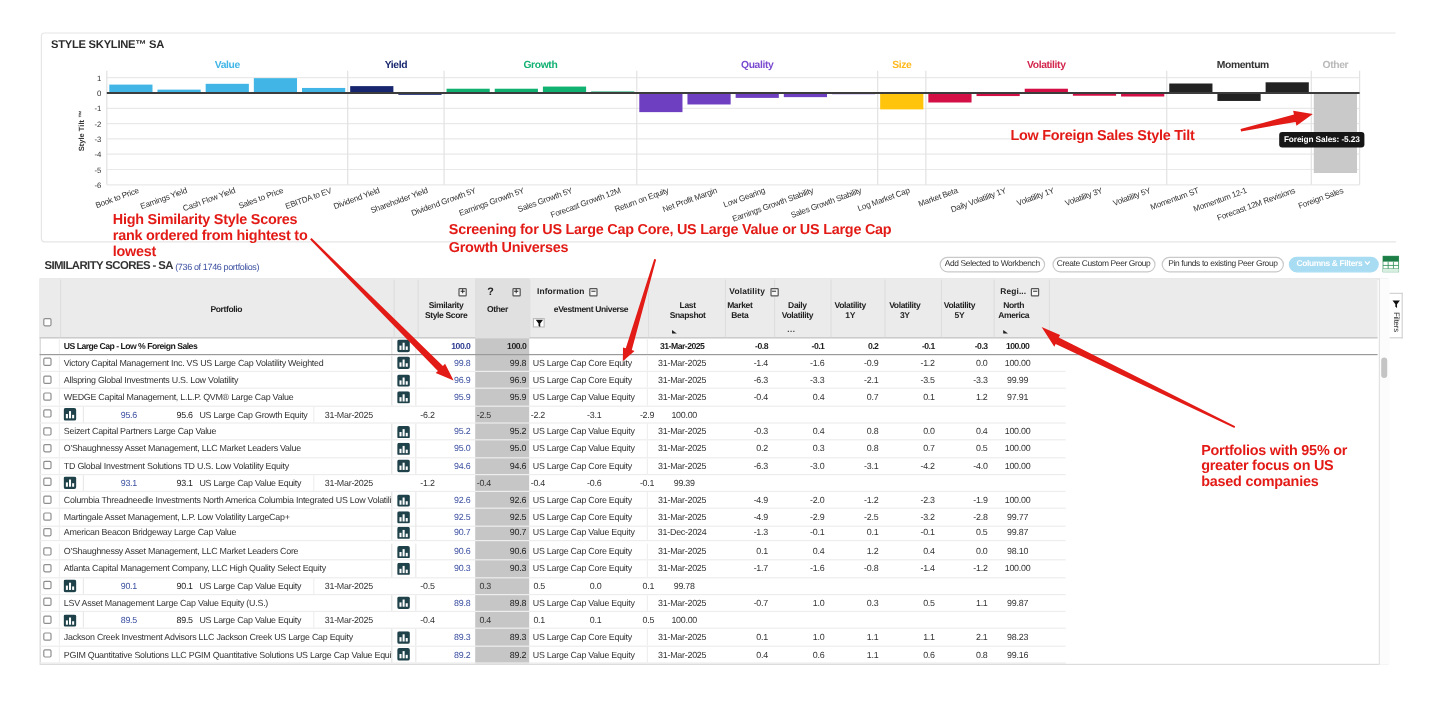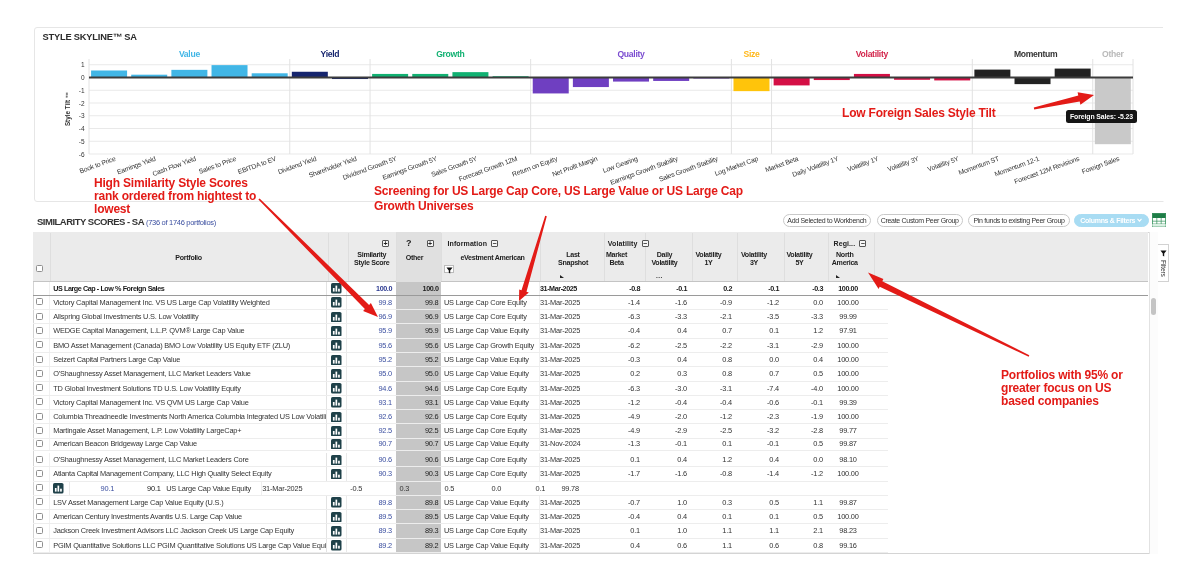--- a/index.html
+++ b/index.html
@@ -46,21 +46,21 @@
 .c { display:block; height:100%; line-height:13.6px; white-space:nowrap; overflow:hidden; }
 .cb { width:16.3px; text-align:left; padding-left:2.2px; border-right:1px solid #f0f0f0; }
 .ck { display:inline-block; width:7px; height:7px; border:1px solid #8f8f8f; border-radius:1.5px; background:#fff; margin-top:2.6px; }
 .pf { width:277.8px; padding-left:3.5px; border-right:1px solid #e3e3e3; }
 .ic { width:20px; text-align:left; padding-left:3.6px; border-right:1px solid #e9e9e9; padding-top:1.6px; line-height:0; }
 .ic svg { display:inline-block; }
 .sc { width:48.5px; text-align:right; padding-right:4px; color:#3b4fa0; }
 .row.bold .sc { color:#2b3990; }
 .ot { width:45px; text-align:right; padding-right:2.5px; color:#222; }
 .un { width:99px; padding-left:3px; border-right:1px solid #efefef; }
-.dt { width:64px; text-align:left; padding-right:7px; }
+.dt { width:64px; text-align:center; padding-right:7px; }
 .nu { text-align:right; padding-right:5px; }
 .mb { width:41px; } .dv { width:47px; } .v1 { width:45px; } .v3 { width:47px; } .v5 { width:44px; }
 .na { width:45.5px; text-align:center; padding-right:5.5px; }
 .fl { flex:1; }
 
 #fillpatch { position:absolute; left:888px; top:296.5px; width:260.5px; height:256px; background:#fff; }
 
 #sbtrack { position:absolute; left:1148.5px; top:232px; width:9px; height:321.5px; background:#fcfcfc; border-left:1px solid #e2e2e2; }
 #sbthumb { position:absolute; left:1150.8px; top:298px; width:5px; height:17px; background:#c4c4c4; border-radius:2.5px; }
 
@@ -209,21 +209,21 @@
 <div class="hv" style="left:873.5px"></div>
 <div class="habs" style="left:382px;top:239.8px"><span class="pbox">+</span></div>
 <div class="habs qm" style="left:406px;top:238.2px">?</div>
 <div class="habs" style="left:426.5px;top:239.8px"><span class="pbox">+</span></div>
 <div class="habs gl" style="left:447.5px;top:239.5px">Information&nbsp; <span class="pbox">−</span></div>
 <div class="habs gl" style="left:607.8px;top:239.5px">Volatility&nbsp; <span class="pbox">−</span></div>
 <div class="habs gl" style="left:833.5px;top:239.5px">Regi...&nbsp; <span class="pbox">−</span></div>
 <div class="hcl" style="left:49.7px;top:253.5px;width:277.8px">Portfolio</div>
 <div class="hcl" style="left:347.5px;top:250.5px;width:48.5px">Similarity<br>Style Score</div>
 <div class="hcl" style="left:392.0px;top:253.5px;width:45.0px">Other</div>
-<div class="hcl" style="left:443.0px;top:253.5px;width:99.0px">eVestment American</div>
+<div class="hcl" style="left:443.0px;top:253.5px;width:99.0px">eVestment Universe</div>
 <div class="hcl" style="left:541.0px;top:250.5px;width:64.0px">Last<br>Snapshot</div>
 <div class="hcl" style="left:596.0px;top:250.5px;width:41.0px">Market<br>Beta</div>
 <div class="hcl" style="left:641.0px;top:250.5px;width:47.0px">Daily<br>Volatility</div>
 <div class="hcl" style="left:686.0px;top:250.5px;width:45.0px">Volatility<br>1Y</div>
 <div class="hcl" style="left:730.5px;top:250.5px;width:47.0px">Volatility<br>3Y</div>
 <div class="hcl" style="left:777.5px;top:250.5px;width:44.0px">Volatility<br>5Y</div>
 <div class="hcl" style="left:822.0px;top:250.5px;width:45.5px">North<br>America</div>
 <div class="funbox" style="left:444.4px;top:265.2px"><svg width="7" height="7" viewBox="0 0 8 8">
         <path d="M0.5 0.5 H7.5 L4.8 4 V7.5 L3.2 6.5 V4 Z" fill="#111"></path>
       </svg></div>
@@ -311,21 +311,20 @@
       <span class="c nu mb">-0.4</span>
       <span class="c nu dv">0.4</span>
       <span class="c nu v1">0.7</span>
       <span class="c nu v3">0.1</span>
       <span class="c nu v5">1.2</span>
       <span class="c na">97.91</span>
       <span class="c fl"></span>
     </div>
 <div class="row" style="top:338.66px">
       <span class="c cb"><span class="ck"></span></span>
-      <span class="c pf">BMO Asset Management (Canada) BMO Low Volatility US Equity ETF (ZLU)</span>
       <span class="c ic"><svg width="10.5" height="10.5" viewBox="0 0 10.5 10.5">
           <rect width="10.5" height="10.5" rx="1.6" fill="#1f4149"></rect>
           <rect x="1.9" y="5" width="1.7" height="3.6" fill="#fff"></rect>
           <rect x="4.5" y="2.6" width="1.7" height="6" fill="#fff"></rect>
           <rect x="7.1" y="5.7" width="1.7" height="2.9" fill="#fff"></rect>
         </svg></span>
       <span class="c sc">95.6</span>
       <span class="c ot">95.6</span>
       <span class="c un">US Large Cap Growth Equity</span>
       <span class="c dt">31-Mar-2025</span>
@@ -388,28 +387,27 @@
           <rect x="4.5" y="2.6" width="1.7" height="6" fill="#fff"></rect>
           <rect x="7.1" y="5.7" width="1.7" height="2.9" fill="#fff"></rect>
         </svg></span>
       <span class="c sc">94.6</span>
       <span class="c ot">94.6</span>
       <span class="c un">US Large Cap Core Equity</span>
       <span class="c dt">31-Mar-2025</span>
       <span class="c nu mb">-6.3</span>
       <span class="c nu dv">-3.0</span>
       <span class="c nu v1">-3.1</span>
-      <span class="c nu v3">-7.4</span>
+      <span class="c nu v3">-4.2</span>
       <span class="c nu v5">-4.0</span>
       <span class="c na">100.00</span>
       <span class="c fl"></span>
     </div>
 <div class="row" style="top:395.82px">
       <span class="c cb"><span class="ck"></span></span>
-      <span class="c pf">Victory Capital Management Inc. VS QVM US Large Cap Value</span>
       <span class="c ic"><svg width="10.5" height="10.5" viewBox="0 0 10.5 10.5">
           <rect width="10.5" height="10.5" rx="1.6" fill="#1f4149"></rect>
           <rect x="1.9" y="5" width="1.7" height="3.6" fill="#fff"></rect>
           <rect x="4.5" y="2.6" width="1.7" height="6" fill="#fff"></rect>
           <rect x="7.1" y="5.7" width="1.7" height="2.9" fill="#fff"></rect>
         </svg></span>
       <span class="c sc">93.1</span>
       <span class="c ot">93.1</span>
       <span class="c un">US Large Cap Value Equity</span>
       <span class="c dt">31-Mar-2025</span>
@@ -468,21 +466,21 @@
       <span class="c pf">American Beacon Bridgeway Large Cap Value</span>
       <span class="c ic"><svg width="10.5" height="10.5" viewBox="0 0 10.5 10.5">
           <rect width="10.5" height="10.5" rx="1.6" fill="#1f4149"></rect>
           <rect x="1.9" y="5" width="1.7" height="3.6" fill="#fff"></rect>
           <rect x="4.5" y="2.6" width="1.7" height="6" fill="#fff"></rect>
           <rect x="7.1" y="5.7" width="1.7" height="2.9" fill="#fff"></rect>
         </svg></span>
       <span class="c sc">90.7</span>
       <span class="c ot">90.7</span>
       <span class="c un">US Large Cap Value Equity</span>
-      <span class="c dt">31-Nov-2024</span>
+      <span class="c dt">31-Dec-2024</span>
       <span class="c nu mb">-1.3</span>
       <span class="c nu dv">-0.1</span>
       <span class="c nu v1">0.1</span>
       <span class="c nu v3">-0.1</span>
       <span class="c nu v5">0.5</span>
       <span class="c na">99.87</span>
       <span class="c fl"></span>
     </div>
 <div class="row" style="top:452.98px">
       <span class="c cb"><span class="ck"></span></span>
@@ -562,21 +560,20 @@
       <span class="c nu mb">-0.7</span>
       <span class="c nu dv">1.0</span>
       <span class="c nu v1">0.3</span>
       <span class="c nu v3">0.5</span>
       <span class="c nu v5">1.1</span>
       <span class="c na">99.87</span>
       <span class="c fl"></span>
     </div>
 <div class="row" style="top:510.14px">
       <span class="c cb"><span class="ck"></span></span>
-      <span class="c pf">American Century Investments Avantis U.S. Large Cap Value</span>
       <span class="c ic"><svg width="10.5" height="10.5" viewBox="0 0 10.5 10.5">
           <rect width="10.5" height="10.5" rx="1.6" fill="#1f4149"></rect>
           <rect x="1.9" y="5" width="1.7" height="3.6" fill="#fff"></rect>
           <rect x="4.5" y="2.6" width="1.7" height="6" fill="#fff"></rect>
           <rect x="7.1" y="5.7" width="1.7" height="2.9" fill="#fff"></rect>
         </svg></span>
       <span class="c sc">89.5</span>
       <span class="c ot">89.5</span>
       <span class="c un">US Large Cap Value Equity</span>
       <span class="c dt">31-Mar-2025</span>

